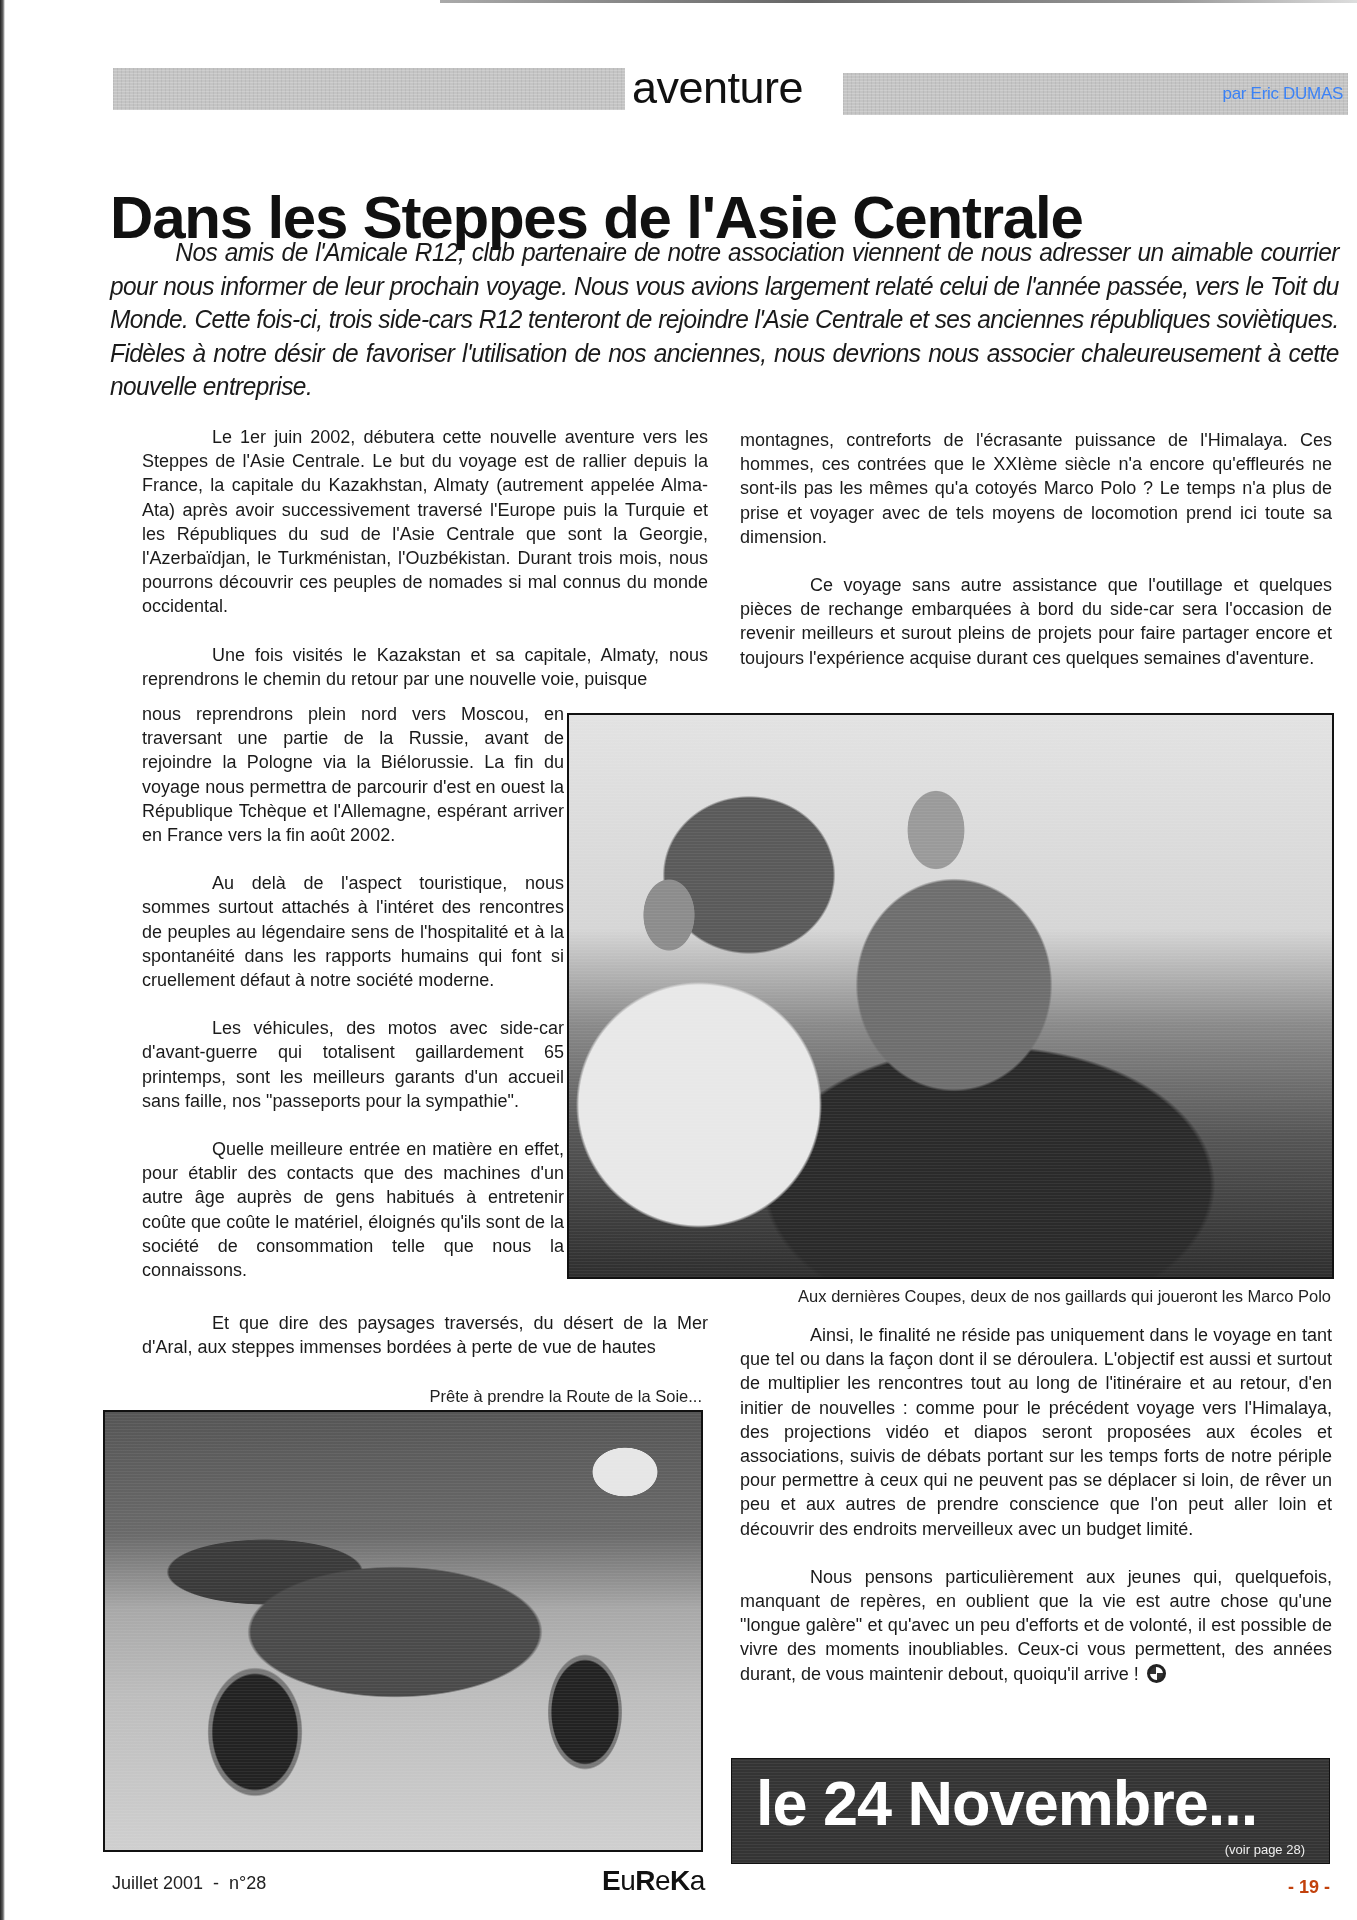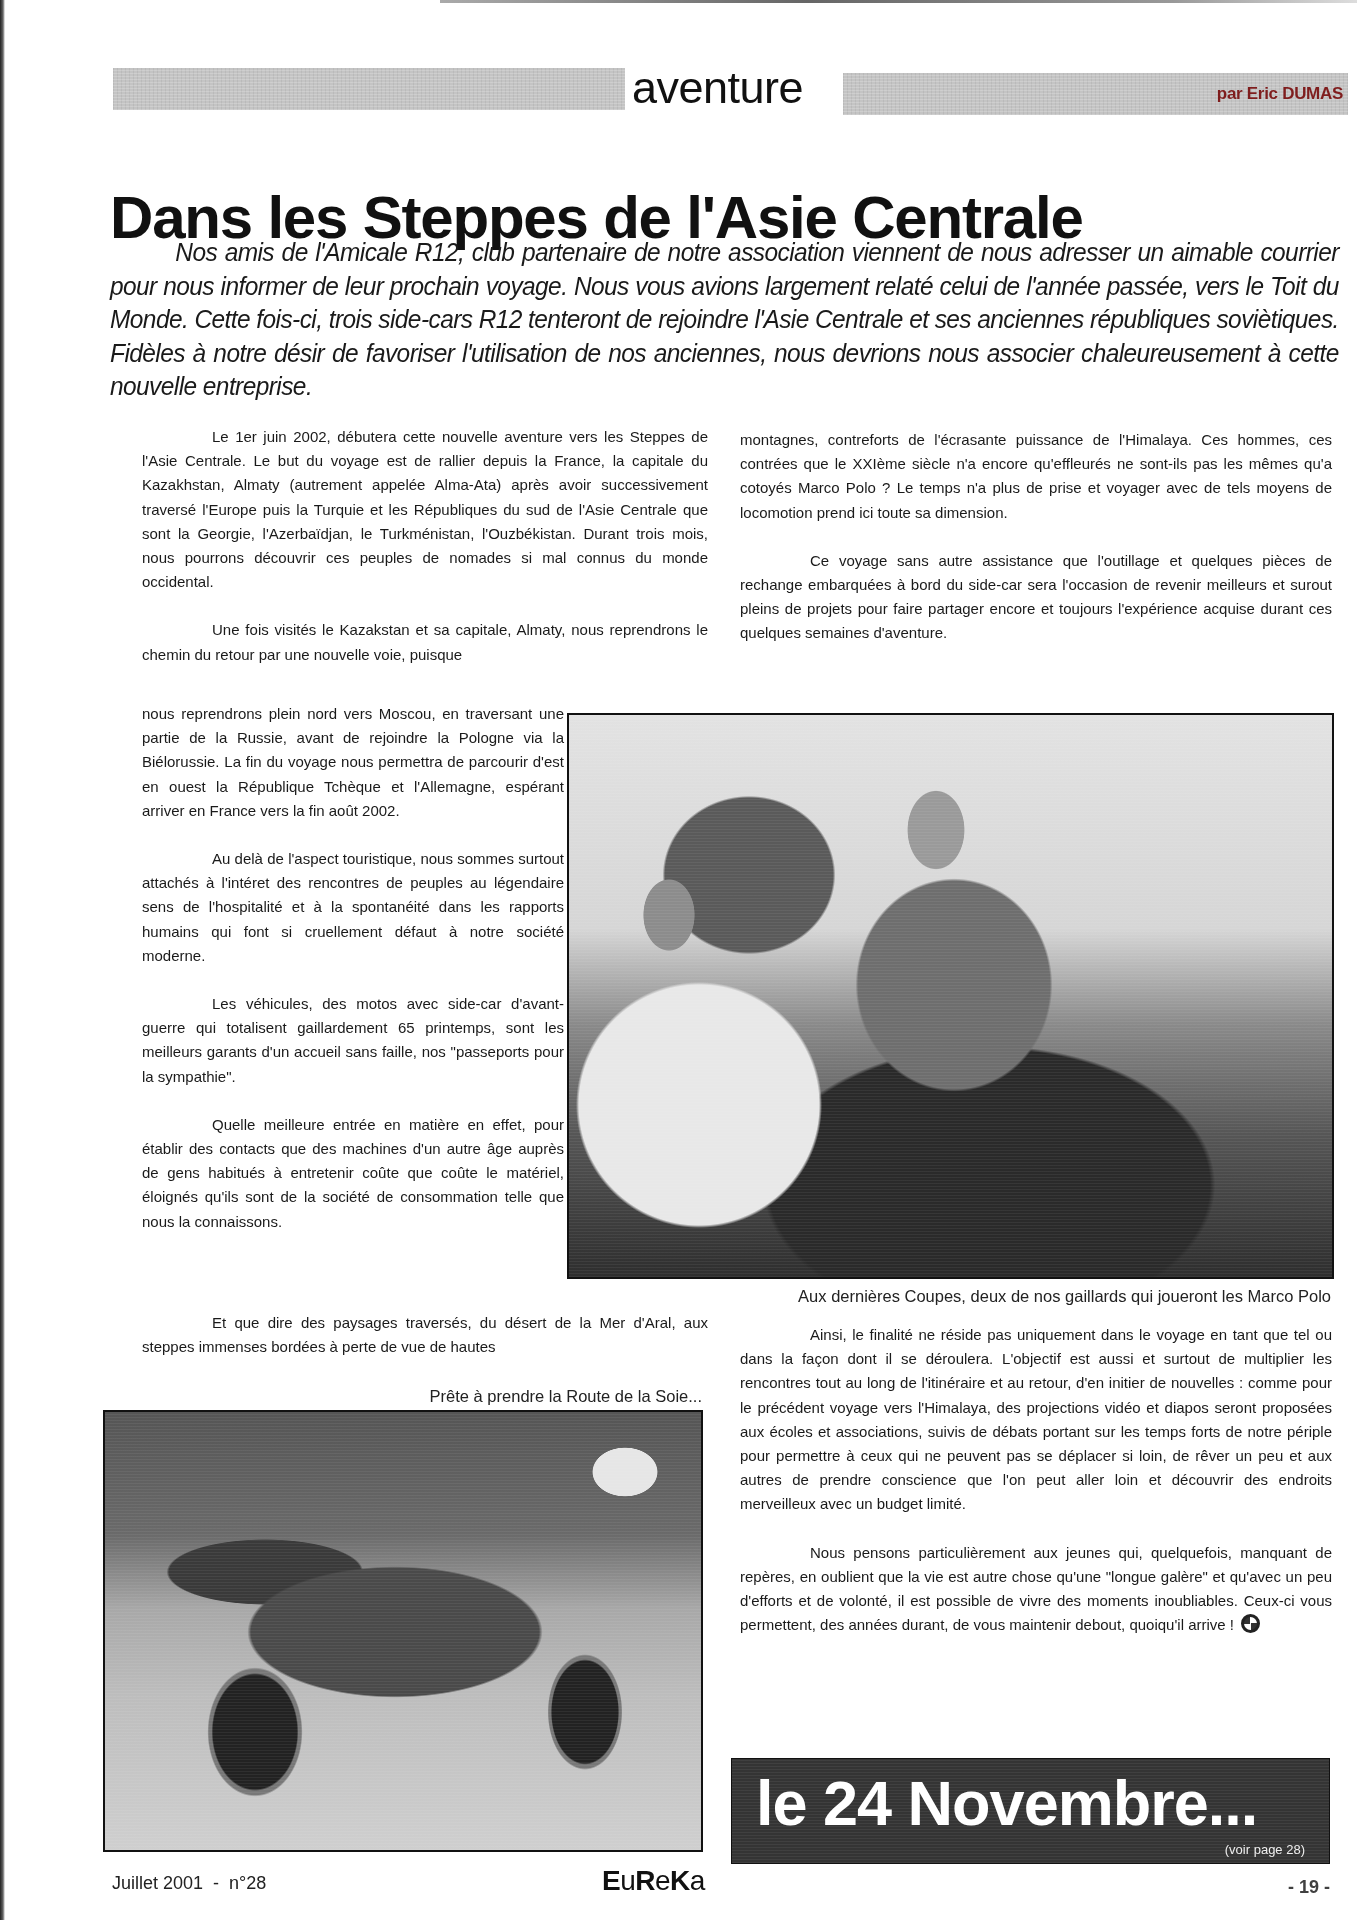--- a/index.html
+++ b/index.html
@@ -9,29 +9,29 @@
          background: linear-gradient(90deg,#222 0,#666 60%,#fff 100%); }
   .scan-edge-top { position: absolute; left: 440px; top: 0; width: 917px; height: 3px;
          background: linear-gradient(90deg,#aaa,#666 40%,#999 80%,#ddd); }
   .bar { position: absolute; background-color: #c4c4c4;
          background-image: repeating-linear-gradient(0deg, rgba(255,255,255,0.18) 0 1px, transparent 1px 3px),
                            repeating-linear-gradient(90deg, rgba(0,0,0,0.05) 0 1px, transparent 1px 4px); }
   .bar-left { left: 113px; top: 68px; width: 512px; height: 42px; }
   .bar-right { left: 843px; top: 73px; width: 505px; height: 42px; }
   .rubric { position: absolute; left: 632px; top: 62px; font-size: 45px; line-height: 52px;
             letter-spacing: -0.5px; color: #111; }
-  .byline { position: absolute; right: 14px; top: 84px; font-size: 17px; color: #7f1d1d; font-weight: bold;
+  .byline { position: absolute; right: 14px; top: 84px; font-size: 17px; color: #3b82f6; font-weight: normal;
             letter-spacing: -0.3px; }
   .title { position: absolute; left: 110px; top: 143px; font-size: 60px; font-weight: bold;
            letter-spacing: -1.2px; line-height: 70px; color: #111; white-space: nowrap; }
   .lead { position: absolute; left: 110px; top: 236px; width: 1230px; font-size: 25.5px; font-style: italic;
           line-height: 33.5px; text-align: justify; letter-spacing: -0.6px; color: #1a1a1a;
           transform: scaleX(0.96); transform-origin: left top; width: 1280px; }
   .lead p { margin: 0; text-indent: 68px; }
-  .col { position: absolute; font-size: 15px; line-height: 24.2px; text-align: justify; color: #1a1a1a; }
+  .col { position: absolute; font-size: 18px; line-height: 24.2px; text-align: justify; color: #1a1a1a; }
   .col p { margin: 0 0 24px 0; text-indent: 70px; }
   .col p.cont { text-indent: 0; }
   .col-left-top { left: 142px; top: 425px; width: 566px; }
   .col-left-mid { left: 142px; top: 702px; width: 422px; }
   .col-left-bot { left: 142px; top: 1311px; width: 566px; }
   .col-right-top { left: 740px; top: 428px; width: 592px; }
   .col-right-bot { left: 740px; top: 1323px; width: 592px; }
   .photo { position: absolute; border: 2px solid #111; box-sizing: border-box; overflow: hidden; }
   .photo-1 { left: 567px; top: 713px; width: 767px; height: 566px;
     background:
@@ -60,21 +60,21 @@
     border: 3px solid #222; box-sizing: border-box; margin-left: 3px; }
   .promo { position: absolute; left: 731px; top: 1758px; width: 599px; height: 106px; background: #343434;
     background-image: repeating-linear-gradient(0deg, rgba(255,255,255,0.06) 0 1px, transparent 1px 3px);
     border: 1px solid #111; box-sizing: border-box; padding-left: 16px; }
   .promo-main { position: absolute; left: 24px; top: 6px; font-size: 63px; font-weight: bold; color: #ffffff;
     letter-spacing: -1px; line-height: 76px; white-space: nowrap; }
   .promo-sub { position: absolute; right: 24px; bottom: 6px; font-size: 13px; color: #eeeeee; }
   .footer-date { position: absolute; left: 112px; top: 1873px; font-size: 18px; color: #222; white-space: nowrap; }
   .footer-logo { position: absolute; left: 602px; top: 1865px; font-size: 28px; color: #111; letter-spacing: -0.5px; }
   .footer-logo b { font-weight: 900; }
-  .footer-page { position: absolute; left: 1288px; top: 1877px; font-size: 18px; font-weight: bold; color: #404040; }
+  .footer-page { position: absolute; left: 1288px; top: 1877px; font-size: 18px; font-weight: bold; color: #c2410c; }
 </style>
 </head>
 <body>
 
 <div class="scan-edge-left"></div>
 <div class="scan-edge-top"></div>
 
 <header>
   <div class="bar bar-left"></div>
   <div class="rubric">aventure</div>

